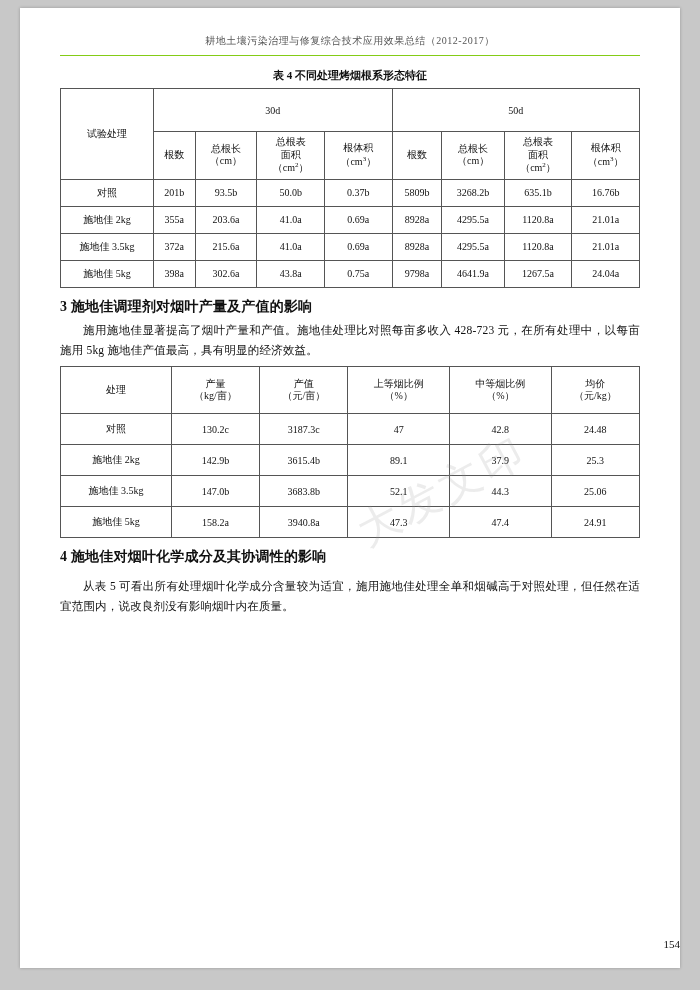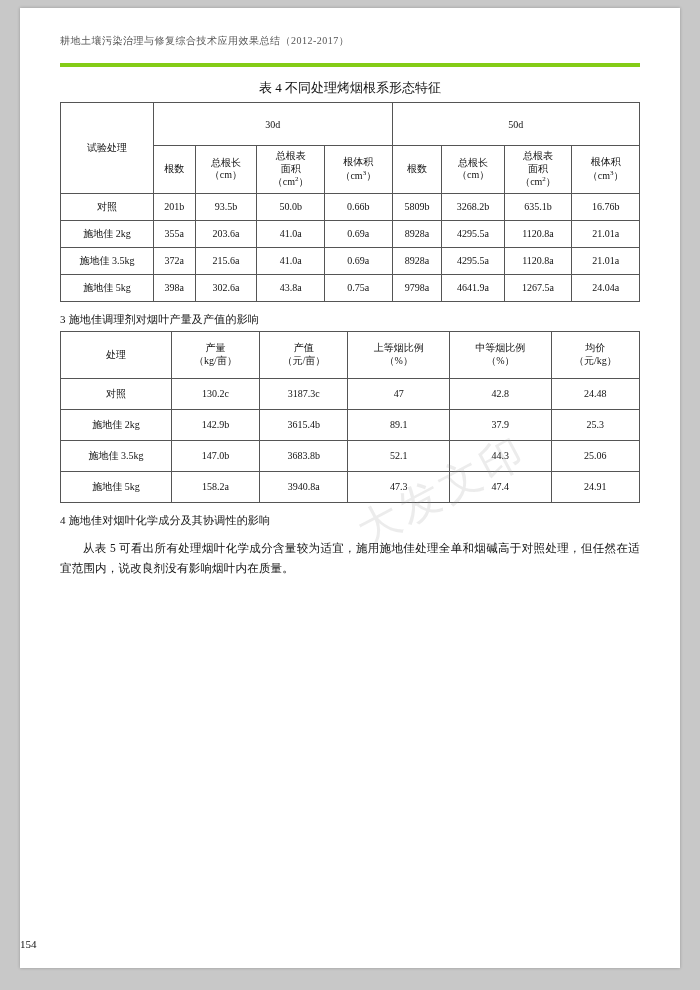--- a/index.html
+++ b/index.html
@@ -17,42 +17,43 @@
     width: 660px;
     min-height: 960px;
     margin: 8px auto;
     background: #ffffff;
     box-shadow: 0 0 3px rgba(0,0,0,0.25);
     padding: 26px 40px 20px 40px;
     box-sizing: border-box;
     overflow: hidden;
   }
   .header {
+    text-align: center;
     font-size: 10px;
     color: #555;
     letter-spacing: 0.5px;
-    padding-bottom: 15px;
-    border-bottom: 4px solid #84cc16;
+    padding-bottom: 7px;
+    border-bottom: 1px solid #84cc16;
     margin-bottom: 12px;
   }
   p.body-text {
     font-size: 11.5px;
     line-height: 1.75;
     color: #111;
     margin: 0 0 6px 0;
     text-align: justify;
     letter-spacing: 0.2px;
   }
   p.indent {
     text-indent: 2em;
   }
   .table-caption {
     text-align: center;
-    font-size: 13px;
-    font-weight: normal;
+    font-size: 11px;
+    font-weight: bold;
     margin: 6px 0 5px 0;
     color: #111;
   }
   table {
     border-collapse: collapse;
     width: 100%;
     font-size: 10px;
     color: #111;
   }
   table td, table th {
@@ -60,22 +61,22 @@
     text-align: center;
     vertical-align: middle;
     font-weight: normal;
     padding: 4px 2px;
   }
   .t4 td { height: 18px; }
   .t4 .hdr-tall { height: 34px; }
   .t5 td { height: 22px; }
   .sub { font-size: 7px; vertical-align: super; }
   .section-head {
-    font-size: 11px;
-    font-weight: normal;
+    font-size: 14px;
+    font-weight: bold;
     margin: 10px 0 4px 0;
     color: #111;
     letter-spacing: 0.2px;
   }
   .spacer-sm { height: 6px; }
   .watermark {
     position: absolute;
     left: 330px;
     top: 455px;
     transform: rotate(-28deg);
@@ -85,21 +86,21 @@
     letter-spacing: 4px;
     pointer-events: none;
     user-select: none;
     white-space: nowrap;
   }
   .page-number {
     position: absolute;
     bottom: 18px;
     left: 0;
     width: 100%;
-    text-align: left;
+    text-align: right;
     font-size: 11px;
     color: #111;
   }
   .two-line {
     line-height: 1.25;
   }
 </style>
 </head>
 <body>
 
@@ -149,21 +150,21 @@
         <td class="hdr-tall two-line">
           <div>根体积</div>
           <div><span>（cm</span><span class="sub">3</span><span>）</span></div>
         </td>
       </tr>
       <tr>
         <td>对照</td>
         <td>201b</td>
         <td>93.5b</td>
         <td>50.0b</td>
-        <td>0.66b</td>
+        <td>0.37b</td>
         <td>5809b</td>
         <td>3268.2b</td>
         <td>635.1b</td>
         <td>16.76b</td>
       </tr>
       <tr>
         <td>施地佳 2kg</td>
         <td>355a</td>
         <td>203.6a</td>
         <td>41.0a</td>
@@ -193,20 +194,21 @@
         <td>9798a</td>
         <td>4641.9a</td>
         <td>1267.5a</td>
         <td>24.04a</td>
       </tr>
     </tbody>
   </table>
 
   <div class="section-head">3 施地佳调理剂对烟叶产量及产值的影响</div>
 
+  <p class="body-text indent">施用施地佳显著提高了烟叶产量和产值。施地佳处理比对照每亩多收入 428-723 元，在所有处理中，以每亩施用 5kg 施地佳产值最高，具有明显的经济效益。</p>
 
 
   <table class="t5">
     <tbody>
       <tr>
         <td class="two-line" style="height:38px;">
           <div>处理</div>
           <div></div>
         </td>
         <td class="two-line">

